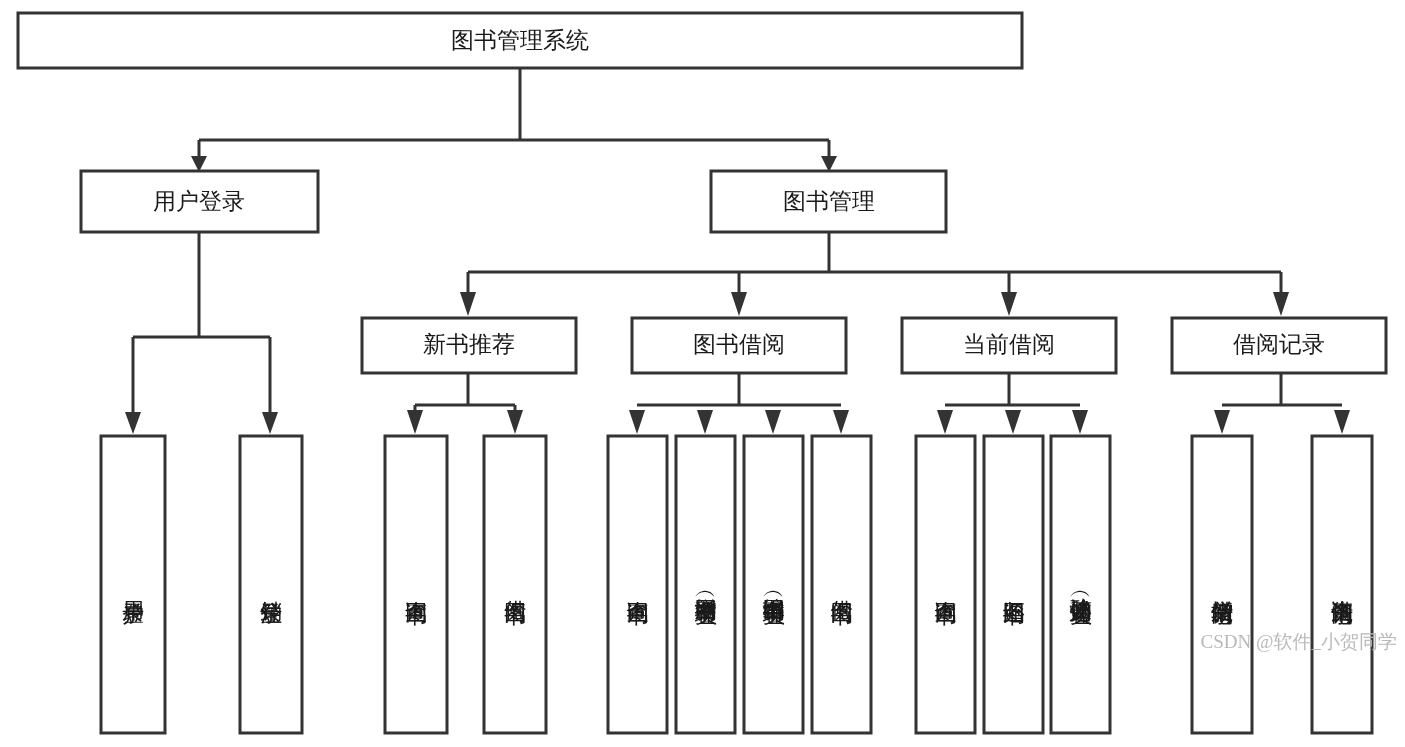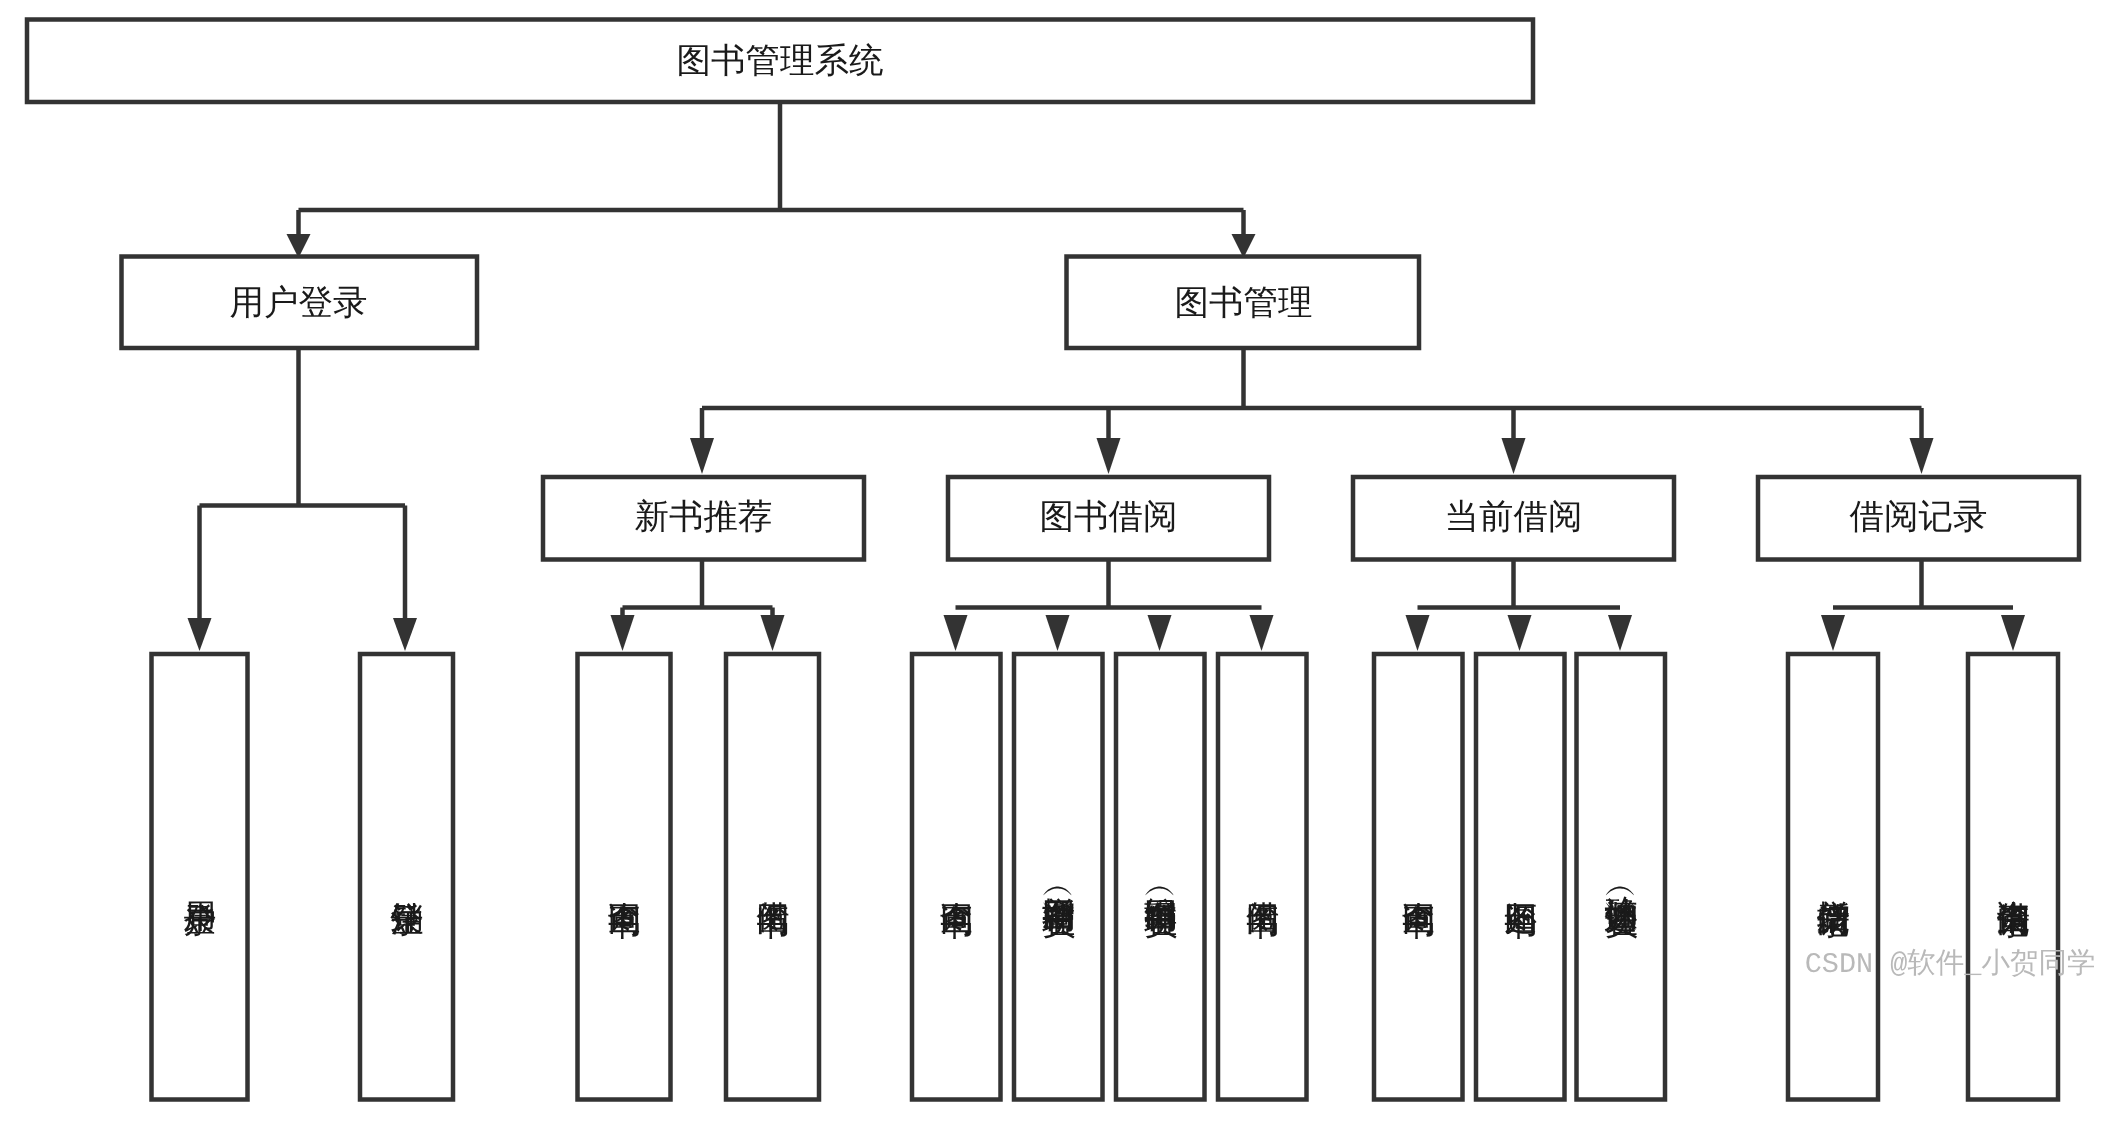--- a/index.html
+++ b/index.html
@@ -57,21 +57,21 @@
     writing-mode: vertical-rl;
     text-orientation: upright;
     letter-spacing: 1px;
     white-space: nowrap;
     pointer-events: none;
   }
   .watermark {
     position: absolute;
     right: 8px;
     bottom: 4px;
-    font-family: Liberation Mono, monospace;
+    font-family: Liberation Serif, serif;
     font-size: 19px;
     color: #b9b9b9;
     white-space: nowrap;
   }
 </style>
 </head>
 <body>
 
 <div id="diagram-root">
 

